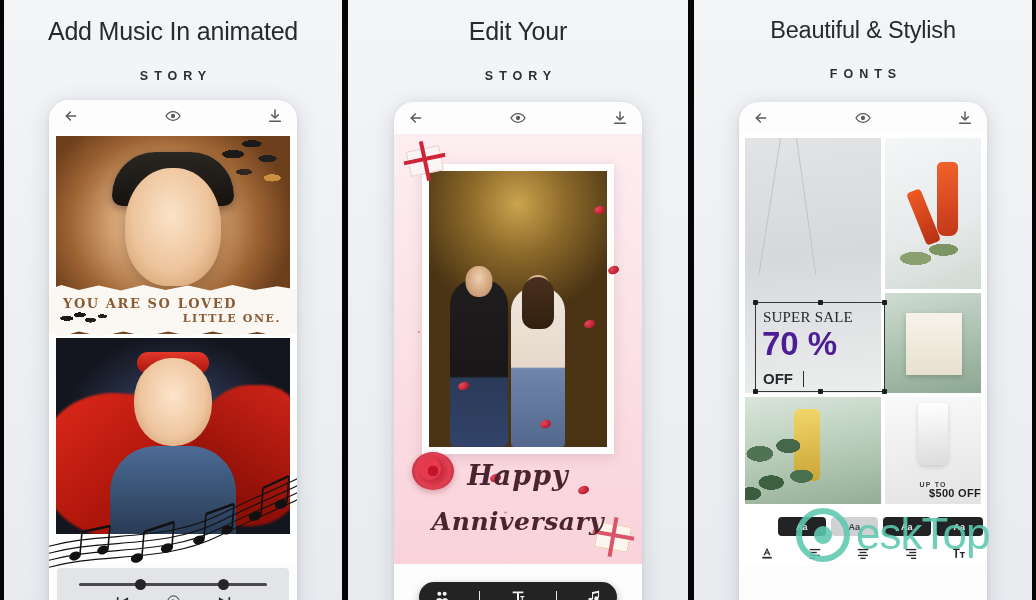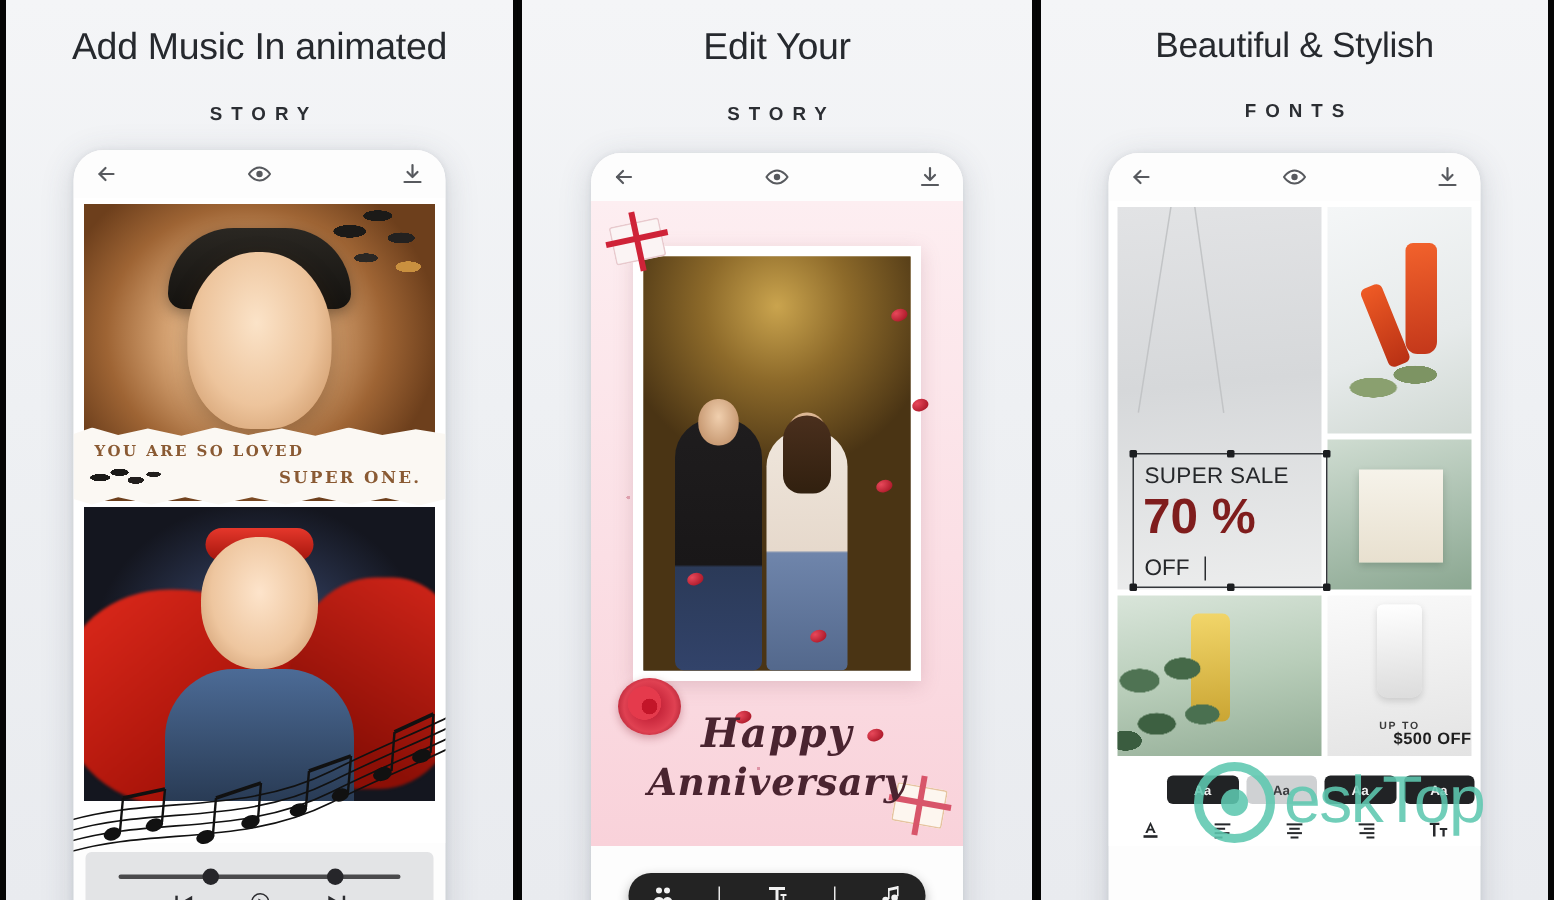--- a/index.html
+++ b/index.html
@@ -79,21 +79,21 @@
   }
   .bannerA {
     position:absolute; left:0; right:0; top:152px; height:54px;
     background:#fbf8f3;
     clip-path:polygon(0 10%,5% 2%,12% 11%,20% 3%,29% 12%,38% 2%,47% 11%,56% 3%,
                       65% 12%,74% 2%,83% 11%,92% 4%,100% 10%,
                       100% 90%,93% 98%,84% 89%,75% 97%,66% 88%,57% 97%,
                       48% 88%,39% 97%,30% 88%,21% 97%,12% 88%,5% 97%,0 90%);
   }
   .bannerA .l1 {
-    position:absolute; left:14px; top:12px; font-size:10px; font-weight:700;
+    position:absolute; left:14px; top:12px; font-size:13px; font-weight:700;
     letter-spacing:1.6px; color:#8a5a33; font-family:"DejaVu Serif", serif;
   }
   .bannerA .l2 {
     position:absolute; right:16px; top:28px; font-size:11px; font-weight:700;
     letter-spacing:1.6px; color:#8a5a33; font-family:"DejaVu Serif", serif;
   }
   .bannerA .sprig {
     position:absolute; left:8px; top:26px; width:54px; height:22px;
     background:
       radial-gradient(ellipse 11px 4px at 18% 38%, #1a1917 60%, transparent 61%),
@@ -245,21 +245,21 @@
       radial-gradient(circle at 50% 50%, #b5122a 0%, #e04152 60%, #8d0c1e 100%);
     box-shadow:0 2px 6px rgba(120,10,25,.3);
   }
   .anniv { position:absolute; left:0; right:0; bottom:28px; text-align:center; }
   .anniv .happy {
     font-family:"DejaVu Serif", serif; font-style:italic; font-weight:700;
     font-size:27px; color:#4a2430; letter-spacing:1px; line-height:1;
   }
   .anniv .annv {
     font-family:"DejaVu Serif", serif; font-style:italic; font-weight:700;
-    font-size:25px; color:#4a2430; letter-spacing:0.5px; margin-top:4px;
+    font-size:25px; color:#4a2430; letter-spacing:0.5px; margin-top:18px;
   }
   .editbar {
     position:absolute; left:50%; transform:translateX(-50%); bottom:10px;
     width:198px; height:30px; background:#232323; border-radius:16px;
     display:flex; align-items:center; justify-content:space-around;
     box-shadow:0 3px 8px rgba(0,0,0,.3);
   }
   .editbar .eb { width:16px; height:16px; color:#f2f2f2; }
   .editbar svg { width:100%; height:100%; display:block; }
   .editbar .sep { width:1px; height:13px; background:#e8e8e8; }
@@ -348,28 +348,28 @@
     position:absolute; width:5px; height:5px; background:#1b1d20; border-radius:1px;
   }
   .saleBox .h.tl { left:-3px; top:-3px; }
   .saleBox .h.tm { left:calc(50% - 2.5px); top:-3px; }
   .saleBox .h.tr { right:-3px; top:-3px; }
   .saleBox .h.bl { left:-3px; bottom:-3px; }
   .saleBox .h.bm { left:calc(50% - 2.5px); bottom:-3px; }
   .saleBox .h.br { right:-3px; bottom:-3px; }
   .saleBox .s1 {
     position:absolute; left:7px; top:6px; font-size:15px; font-weight:400;
-    color:#26282b; letter-spacing:.2px; white-space:nowrap;
+    color:#26282b; letter-spacing:.2px; white-space:nowrap;font-family:Liberation Serif, serif;
   }
   .saleBox .s2 {
     position:absolute; left:6px; top:24px; font-size:33px; font-weight:700;
-    color:#7f1d1d; letter-spacing:0; line-height:1; white-space:nowrap;
+    color:#4c1d95; letter-spacing:0; line-height:1; white-space:nowrap;
   }
   .saleBox .s3 {
-    position:absolute; left:7px; bottom:4px; font-size:15px; font-weight:400;
+    position:absolute; left:7px; bottom:4px; font-size:15px; font-weight:700;
     color:#26282b;
   }
   .saleBox .caret {
     position:absolute; left:47px; bottom:4px; width:1px; height:16px; background:#2a2c2f;
   }
 
   .fontbar {
     position:absolute; left:4px; right:4px; bottom:28px;
     display:flex; gap:5px;padding-left:35px;
   }
@@ -442,21 +442,21 @@
       <div class="canvas1">
         <div class="photoA">
           <div class="leafA"></div>
           <div class="hatA"></div>
           <div class="babyA"></div>
         </div>
 
         <div class="bannerA">
           <div class="sprig"></div>
           <div class="l1">YOU ARE SO LOVED</div>
-          <div class="l2">SUPER ONE.</div>
+          <div class="l2">LITTLE ONE.</div>
         </div>
 
         <div class="photoB">
           <div class="redcloth"></div>
           <div class="redcloth2"></div>
           <div class="bodyB"></div>
           <div class="bowB"></div>
           <div class="babyB"></div>
         </div>
 

